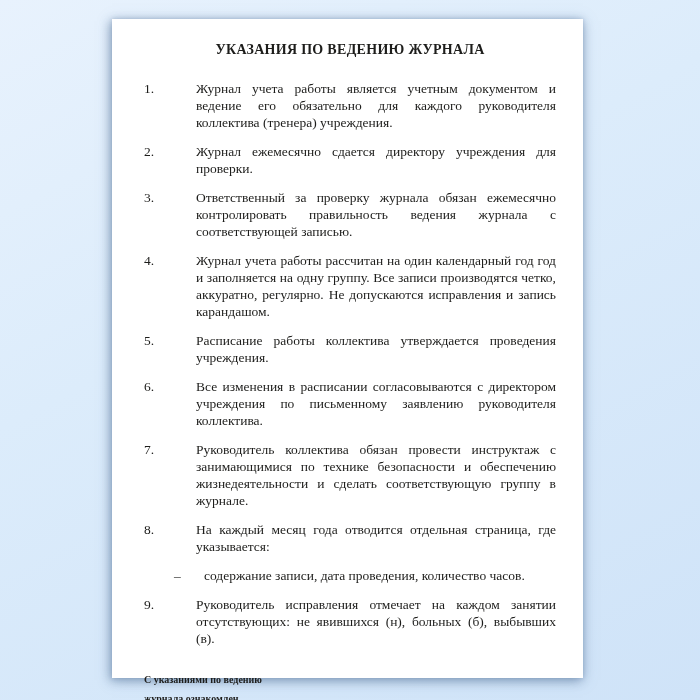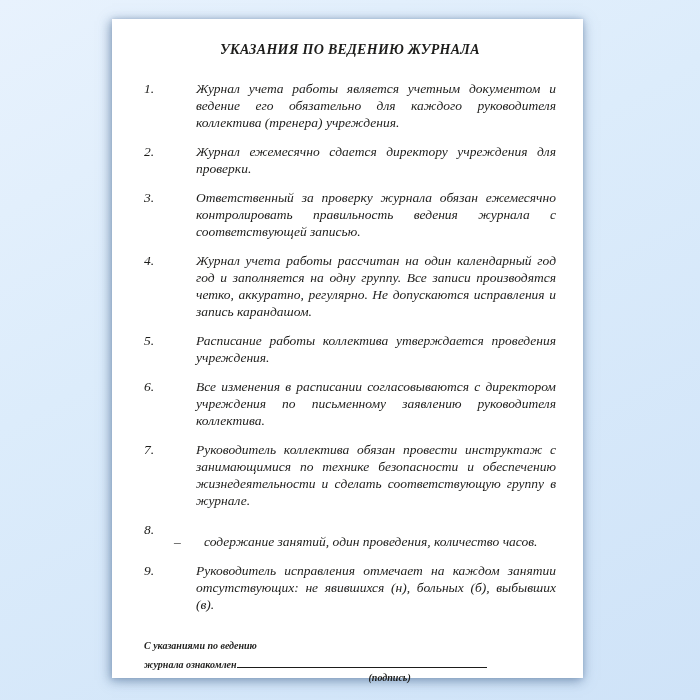--- a/index.html
+++ b/index.html
@@ -23,21 +23,20 @@
     top: 19px;
     width: 471px;
     height: 659px;
     box-sizing: border-box;
     background: var(--paper, #ffffff);
     box-shadow: 0 2px 12px rgba(98, 128, 164, 0.55),
                 -3px 3px 9px rgba(98, 128, 164, 0.35),
                 0 0 4px rgba(98, 128, 164, 0.30);
     padding: 22px 27px 0 32px;
     color: var(--text, #1d1d1b);
-    font-style: italic;
   }
   .doc-title {
     margin: 0 0 21px 0;
     text-align: center;
     font-size: 14px;
     line-height: 18px;
     font-weight: bold;
     letter-spacing: 0.3px;
   }
   .item {
@@ -150,23 +149,24 @@
     <div class="item">
       <span class="num">7.</span>
       <div class="ibody">
           <div class="itext">Руководитель коллектива обязан провести инструктаж с занимающимися по технике безопасности и обеспечению жизнедеятельности и сделать соответствующую группу в журнале.</div>
         </div>
     </div>
 
     <div class="item">
       <span class="num">8.</span>
       <div class="ibody">
+        <div class="itext">На каждый месяц года отводится отдельная страница, где указывается:</div>
         <div class="subitem">
           <span class="marker">–</span>
-          <div class="stext">содержание занятий, один проведения, количество часов.</div>
+          <div class="stext">содержание записи, дата проведения, количество часов.</div>
         </div>
       </div>
     </div>
 
     <div class="item">
       <span class="num">9.</span>
       <div class="ibody">
           <div class="itext">Руководитель исправления отмечает на каждом занятии отсутствующих: не явившихся (н), больных (б), выбывших (в).</div>
         </div>
     </div>

